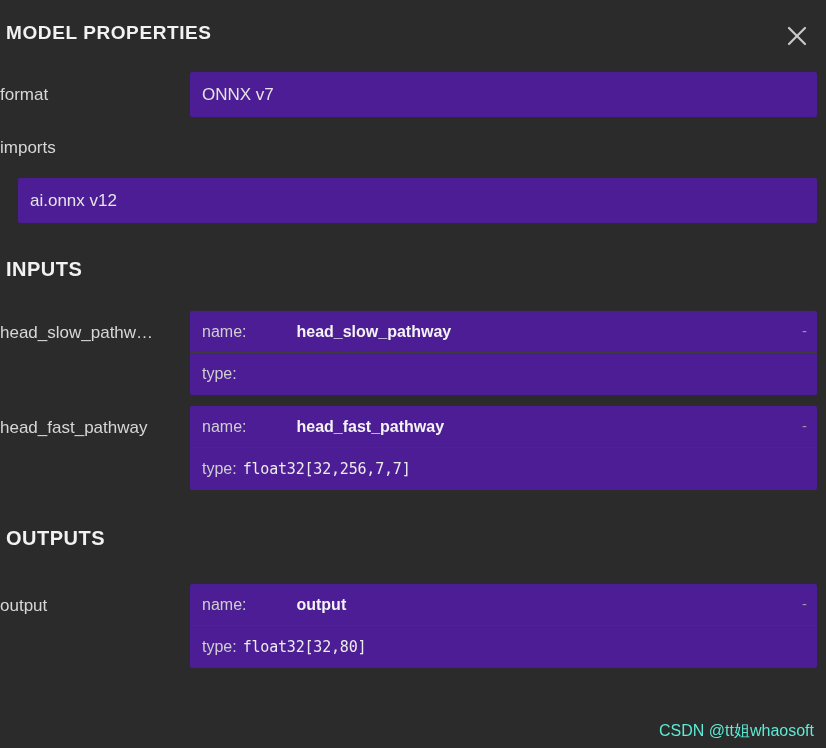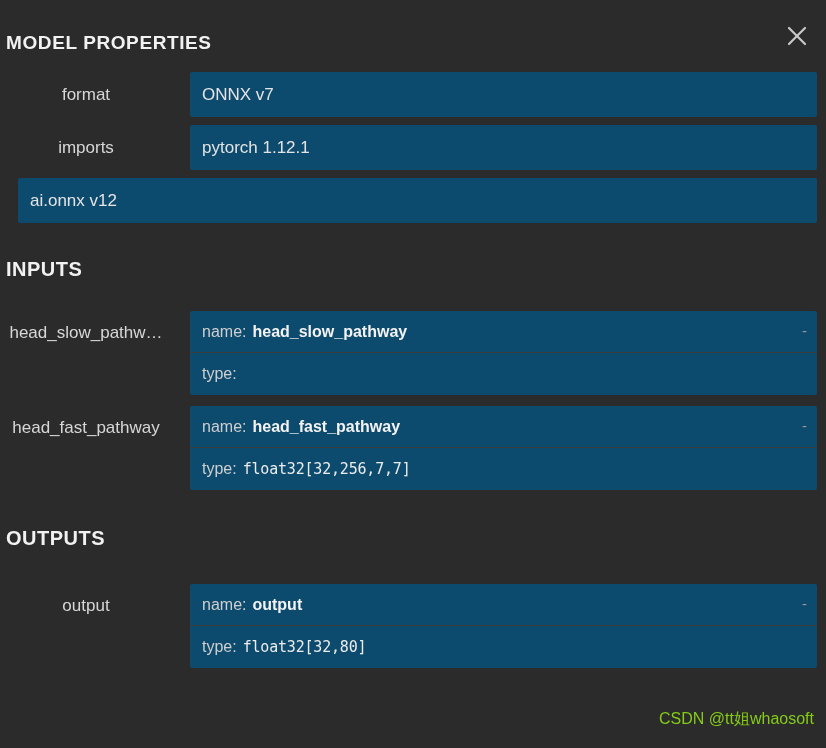--- a/index.html
+++ b/index.html
@@ -17,21 +17,21 @@
   }
 
   
   .panel-header {
     position: relative;
     height: 72px;
   }
   .panel-title {
     position: absolute;
     left: 6px;
-    top: 32px;
+    top: 22px;
     font-size: 19px;
     font-weight: bold;
     letter-spacing: 0.6px;
     color: #f2f2f2;
   }
   .close-btn {
     position: absolute;
     right: 12px;
     top: 19px;
     width: 34px;
@@ -45,31 +45,31 @@
     position: relative;
   }
   .prop-row {
     display: flex;
     align-items: stretch;
     margin-bottom: 8px;
   }
   .row-label {
     width: 172px;
     flex: 0 0 172px;
-    text-align: center;
+    text-align: left;
     font-size: 17px;
     color: #d7d7d7;
     padding-right: 0;
     box-sizing: border-box;
   }
   .row-value-box {
     margin-left: 18px;
     flex: 1 1 auto;
     margin-right: 9px;
-    background: #0c4a6e;
+    background: #4c1d95;
     border-radius: 2px;
     box-sizing: border-box;
   }
 
   
   .simple .row-label {
     line-height: 45px;
   }
   .simple .row-value-box {
     height: 45px;
@@ -104,20 +104,21 @@
     height: 42px;
     display: flex;
     align-items: center;
     padding-left: 12px;
     font-size: 16px;
     color: #dcdcdc;
     box-sizing: border-box;
   }
   .kv-line.first {
     border-bottom: 1px solid #3d3d3d;
+    gap: 44px;
   }
   .kv-key {
     color: #cfcfcf;
     margin-right: 6px;
   }
   .kv-val-name {
     font-weight: bold;
     color: #f3f3f3;
   }
   .kv-val-type {
@@ -132,23 +133,23 @@
     top: 13px;
     font-size: 15px;
     color: #9a9a9a;
     line-height: 14px;
   }
 
   
   .watermark {
     position: absolute;
     right: 12px;
-    bottom: 18px;
+    bottom: 6px;
     font-size: 16px;
-    color: #84cc16;
+    color: #5eead4;
   }
 </style>
 </head>
 <body>
 
 <div class="panel-header">
   <div class="panel-title">MODEL PROPERTIES</div>
   <div class="close-btn">
     <svg width="34" height="34" viewBox="0 0 34 34" aria-hidden="true">
       <line x1="9" y1="9" x2="25" y2="25" stroke="#c9c9c9" stroke-width="2.2" stroke-linecap="round"></line>
@@ -159,21 +160,20 @@
 
 <div class="rows">
 
   <div class="prop-row simple">
     <div class="row-label">format</div>
     <div class="row-value-box">ONNX v7</div>
   </div>
 
   <div class="prop-row simple">
     <div class="row-label">imports</div>
-    <div class="row-value-box">pytorch 1.12.1</div>
   </div>
 
   <div class="prop-row simple">
     <div class="row-value-box">ai.onnx v12</div>
   </div>
 
 </div>
 
 <div class="section-heading" style="margin-top:35px;">INPUTS</div>
 

